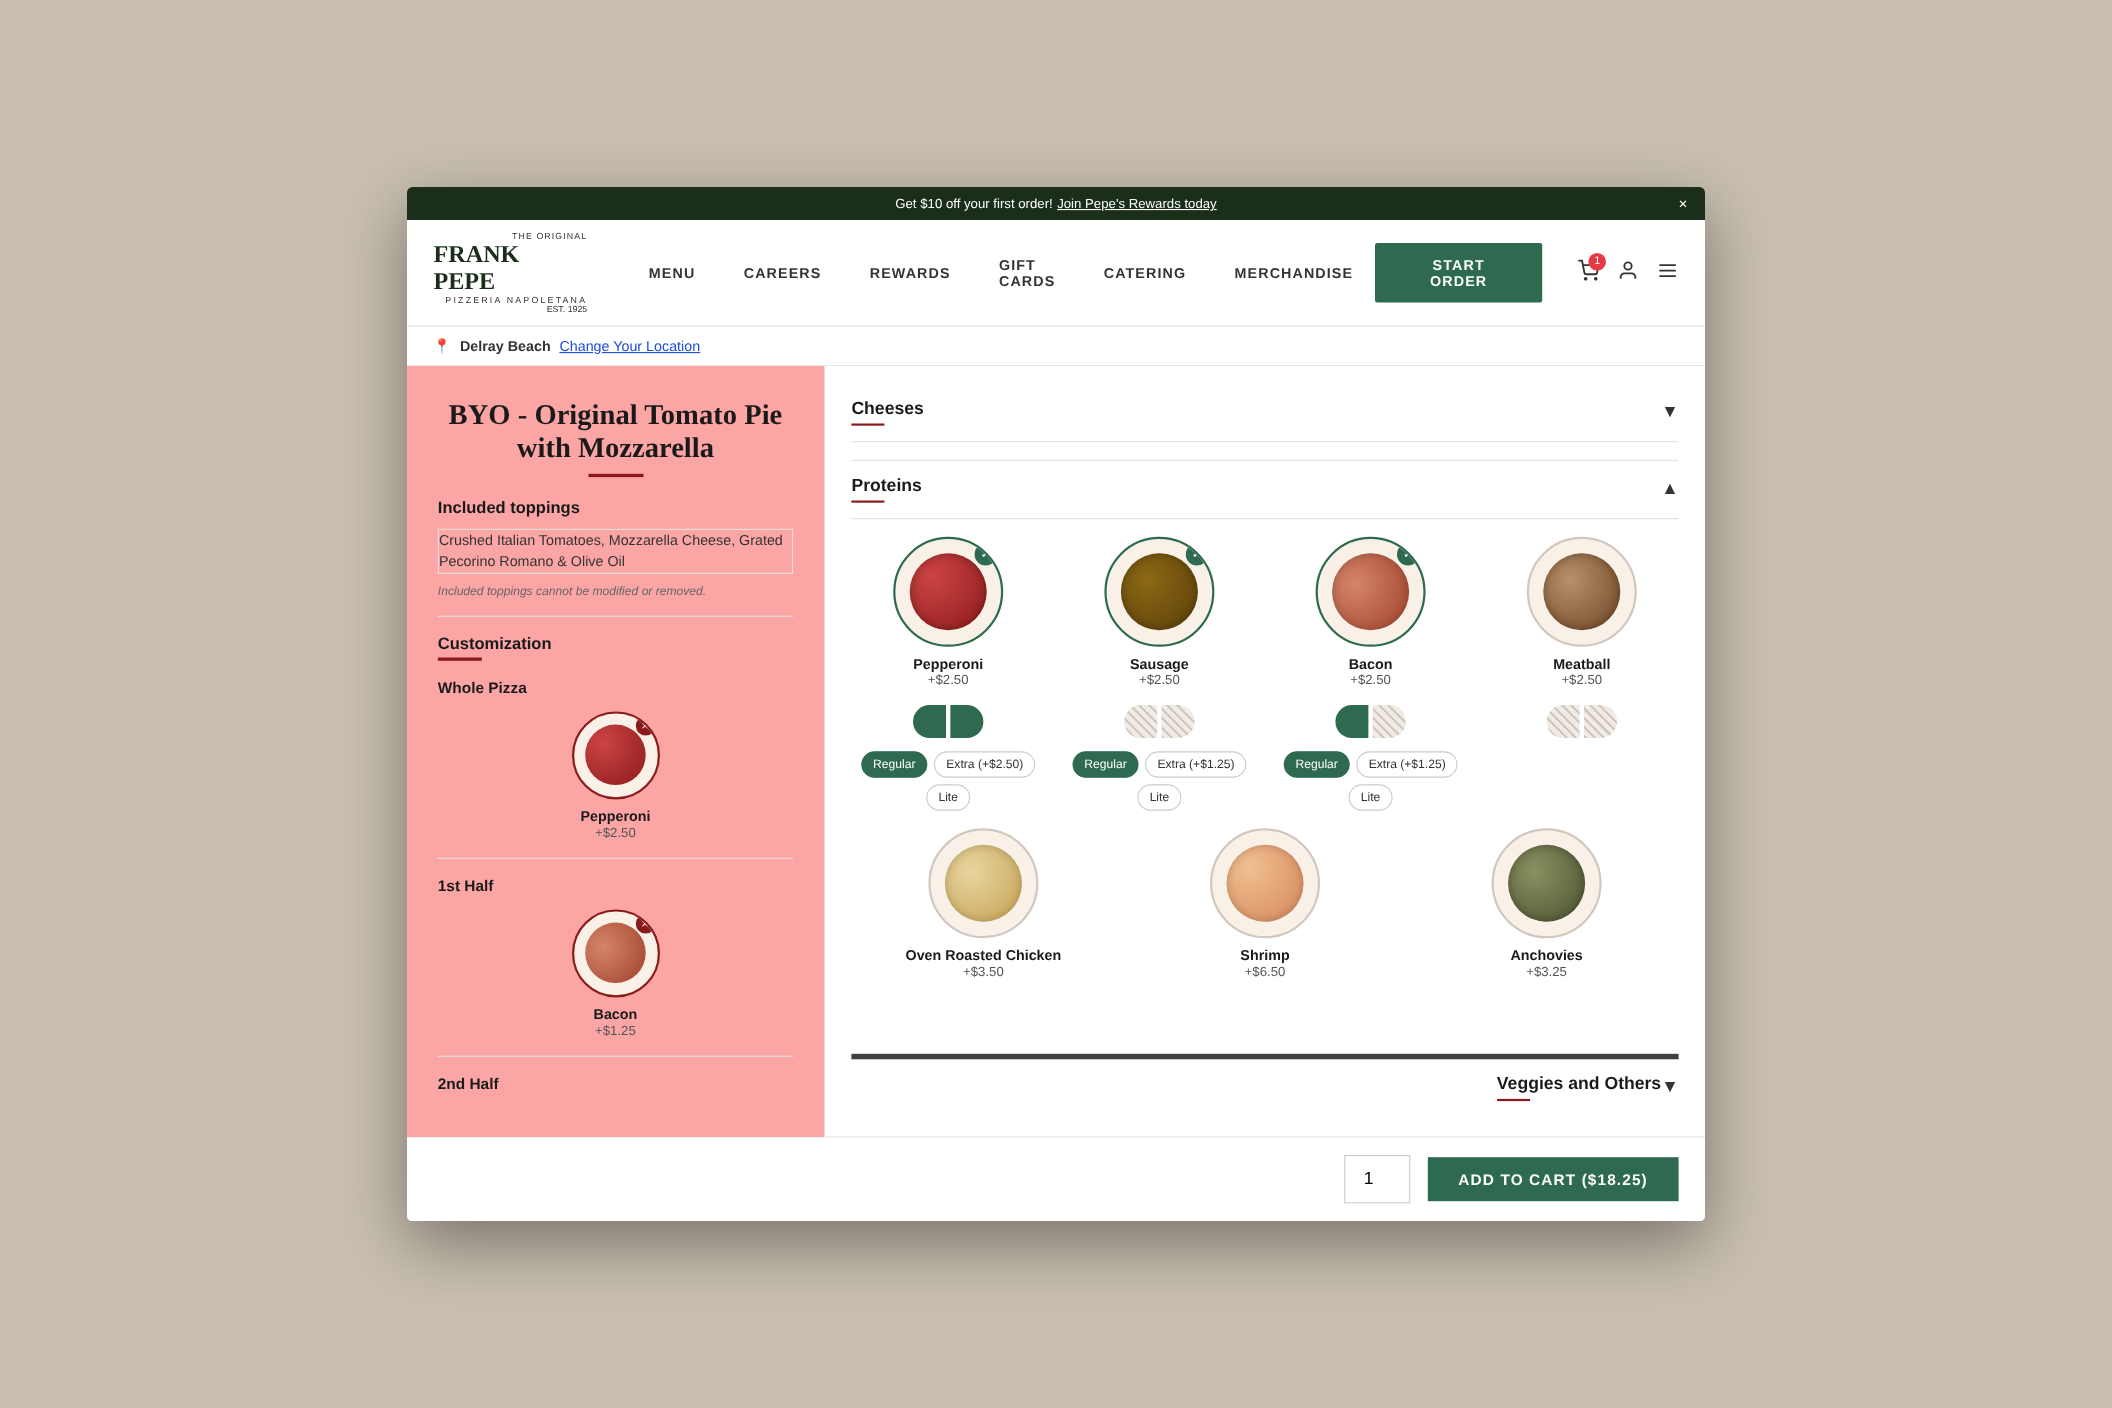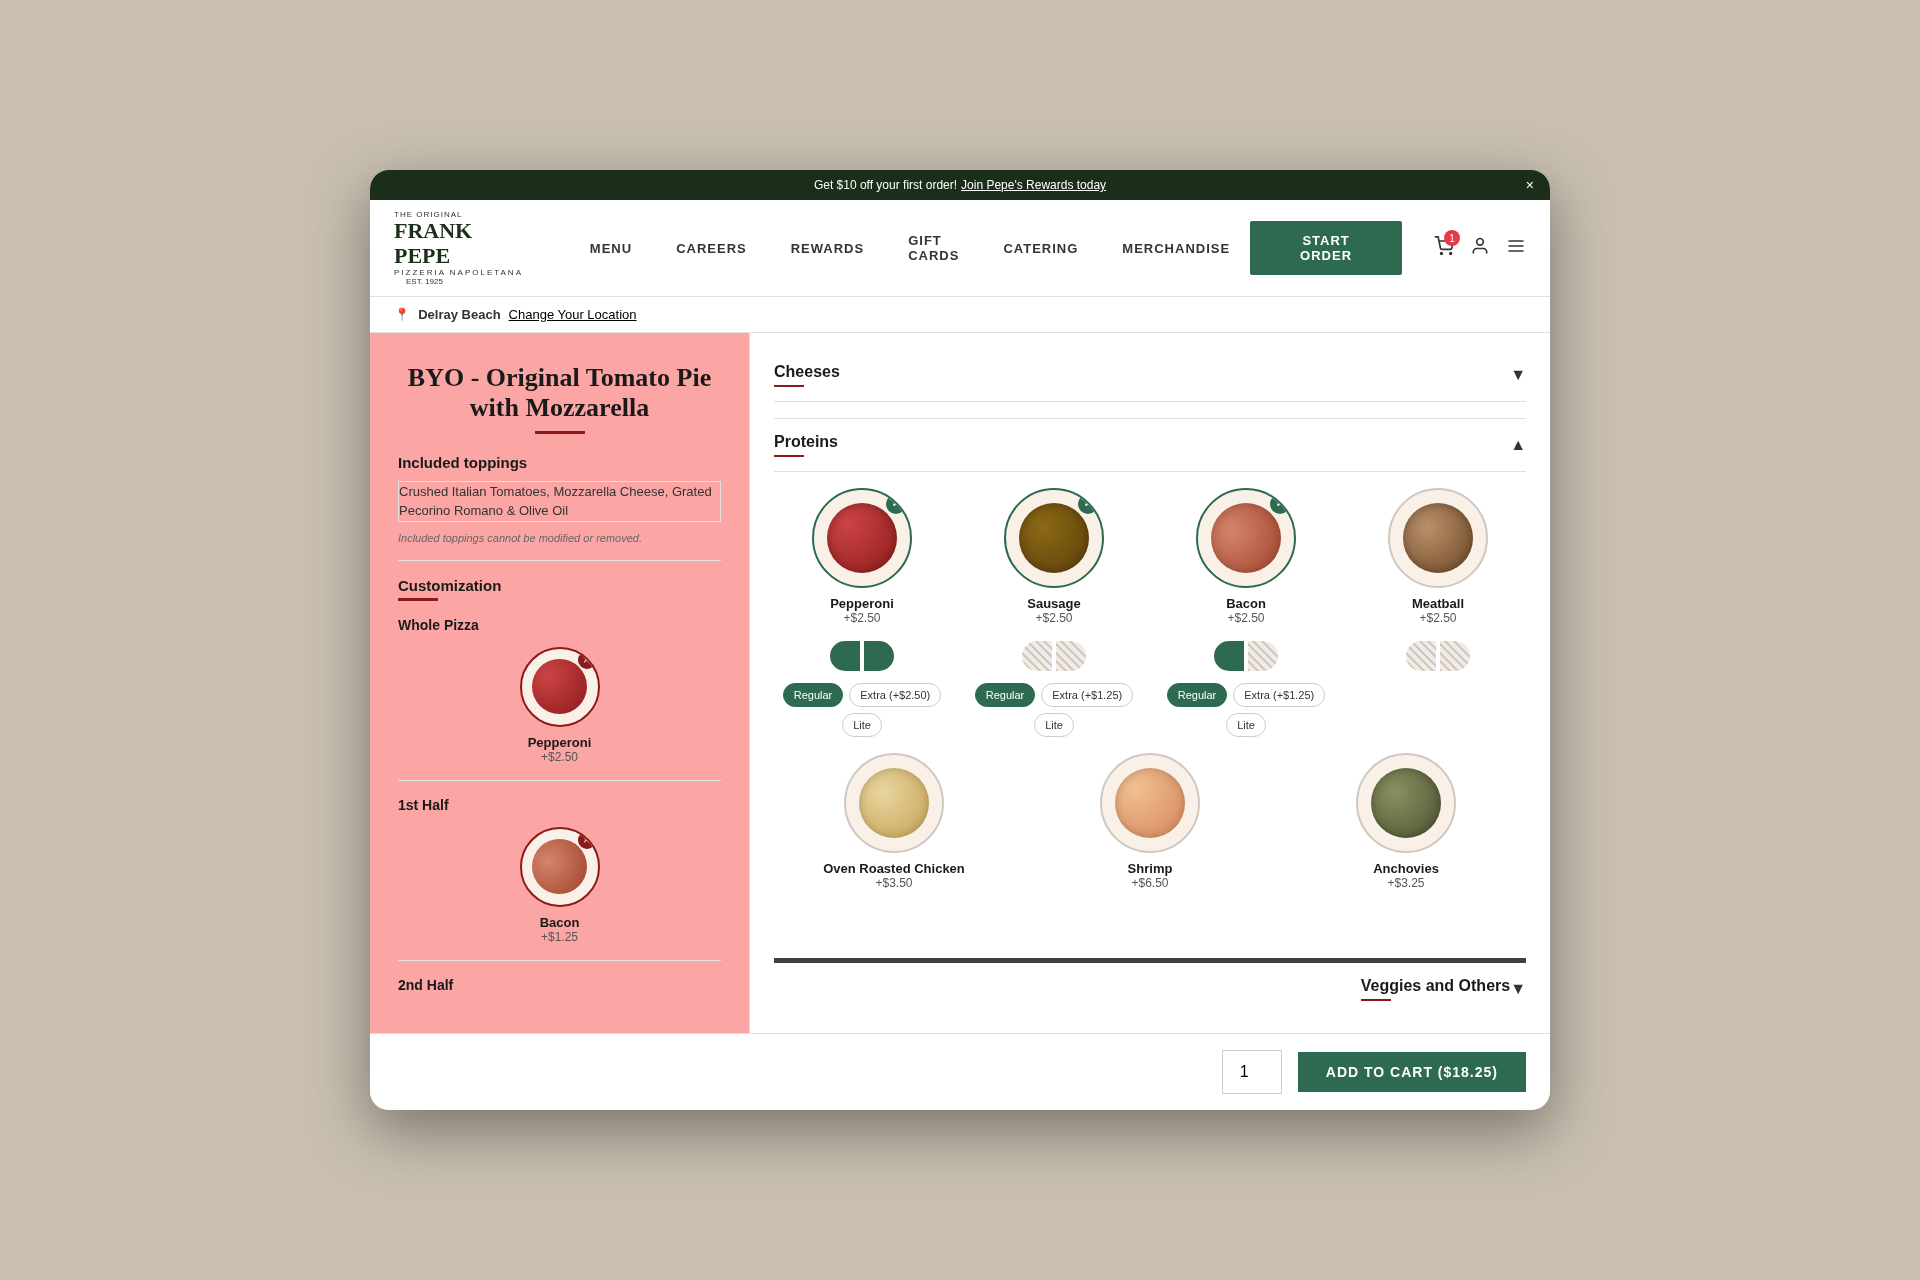--- a/index.html
+++ b/index.html
@@ -7,21 +7,21 @@
       background: #c8bfb0;
       display: flex;
       justify-content: center;
       align-items: center;
       min-height: 100vh;
       font-family: Georgia, 'Times New Roman', serif;
     }
     .device-frame {
       width: 1180px;
       background: #fff;
-      border-radius: 19px;
+      border-radius: 5px;
       overflow: hidden;
       box-shadow: 0 20px 60px rgba(0,0,0,0.4);
     }
     
     .announcement-bar {
       background: #1a2e1a;
       color: #fff;
       text-align: center;
       font-size: 12px;
       padding: 8px 16px;
@@ -45,21 +45,21 @@
       display: flex;
       align-items: center;
       padding: 10px 24px;
       border-bottom: 1px solid #e0e0e0;
       background: #fff;
       gap: 20px;
     }
     .logo-area {
       display: flex;
       flex-direction: column;
-      align-items: flex-start;
+      align-items: flex-end;
       min-width: 120px;
     }
     .logo-top { font-size: 8px; font-family: Arial, sans-serif; color: #333; letter-spacing: 1px; }
     .logo-main { font-size: 22px; font-weight: bold; color: #1a2e1a; font-family: Georgia, serif; line-height: 1.1; }
     .logo-sub { font-size: 8px; font-family: Arial, sans-serif; color: #333; letter-spacing: 2px; }
     .logo-est { font-size: 8px; font-family: Arial, sans-serif; color: #333; padding-left: 12px; }
     nav {
       display: flex;
       align-items: center;
       gap: 28px;
@@ -117,21 +117,21 @@
       padding: 10px 24px;
       border-bottom: 1px solid #e0e0e0;
       display: flex;
       align-items: center;
       gap: 8px;
       font-family: Arial, sans-serif;
       font-size: 13px;
     }
     .location-pin { color: #2d6a4f; }
     .location-name { font-weight: 600; color: #333; }
-    .location-change { color: #000000; text-decoration: underline; cursor: pointer; }
+    .location-change { color: #1d4ed8; text-decoration: underline; cursor: pointer; }
     
     .main-content {
       display: flex;
       height: 700px;
       overflow: hidden;
     }
     
     .left-panel {
       width: 380px;
       min-width: 380px;

